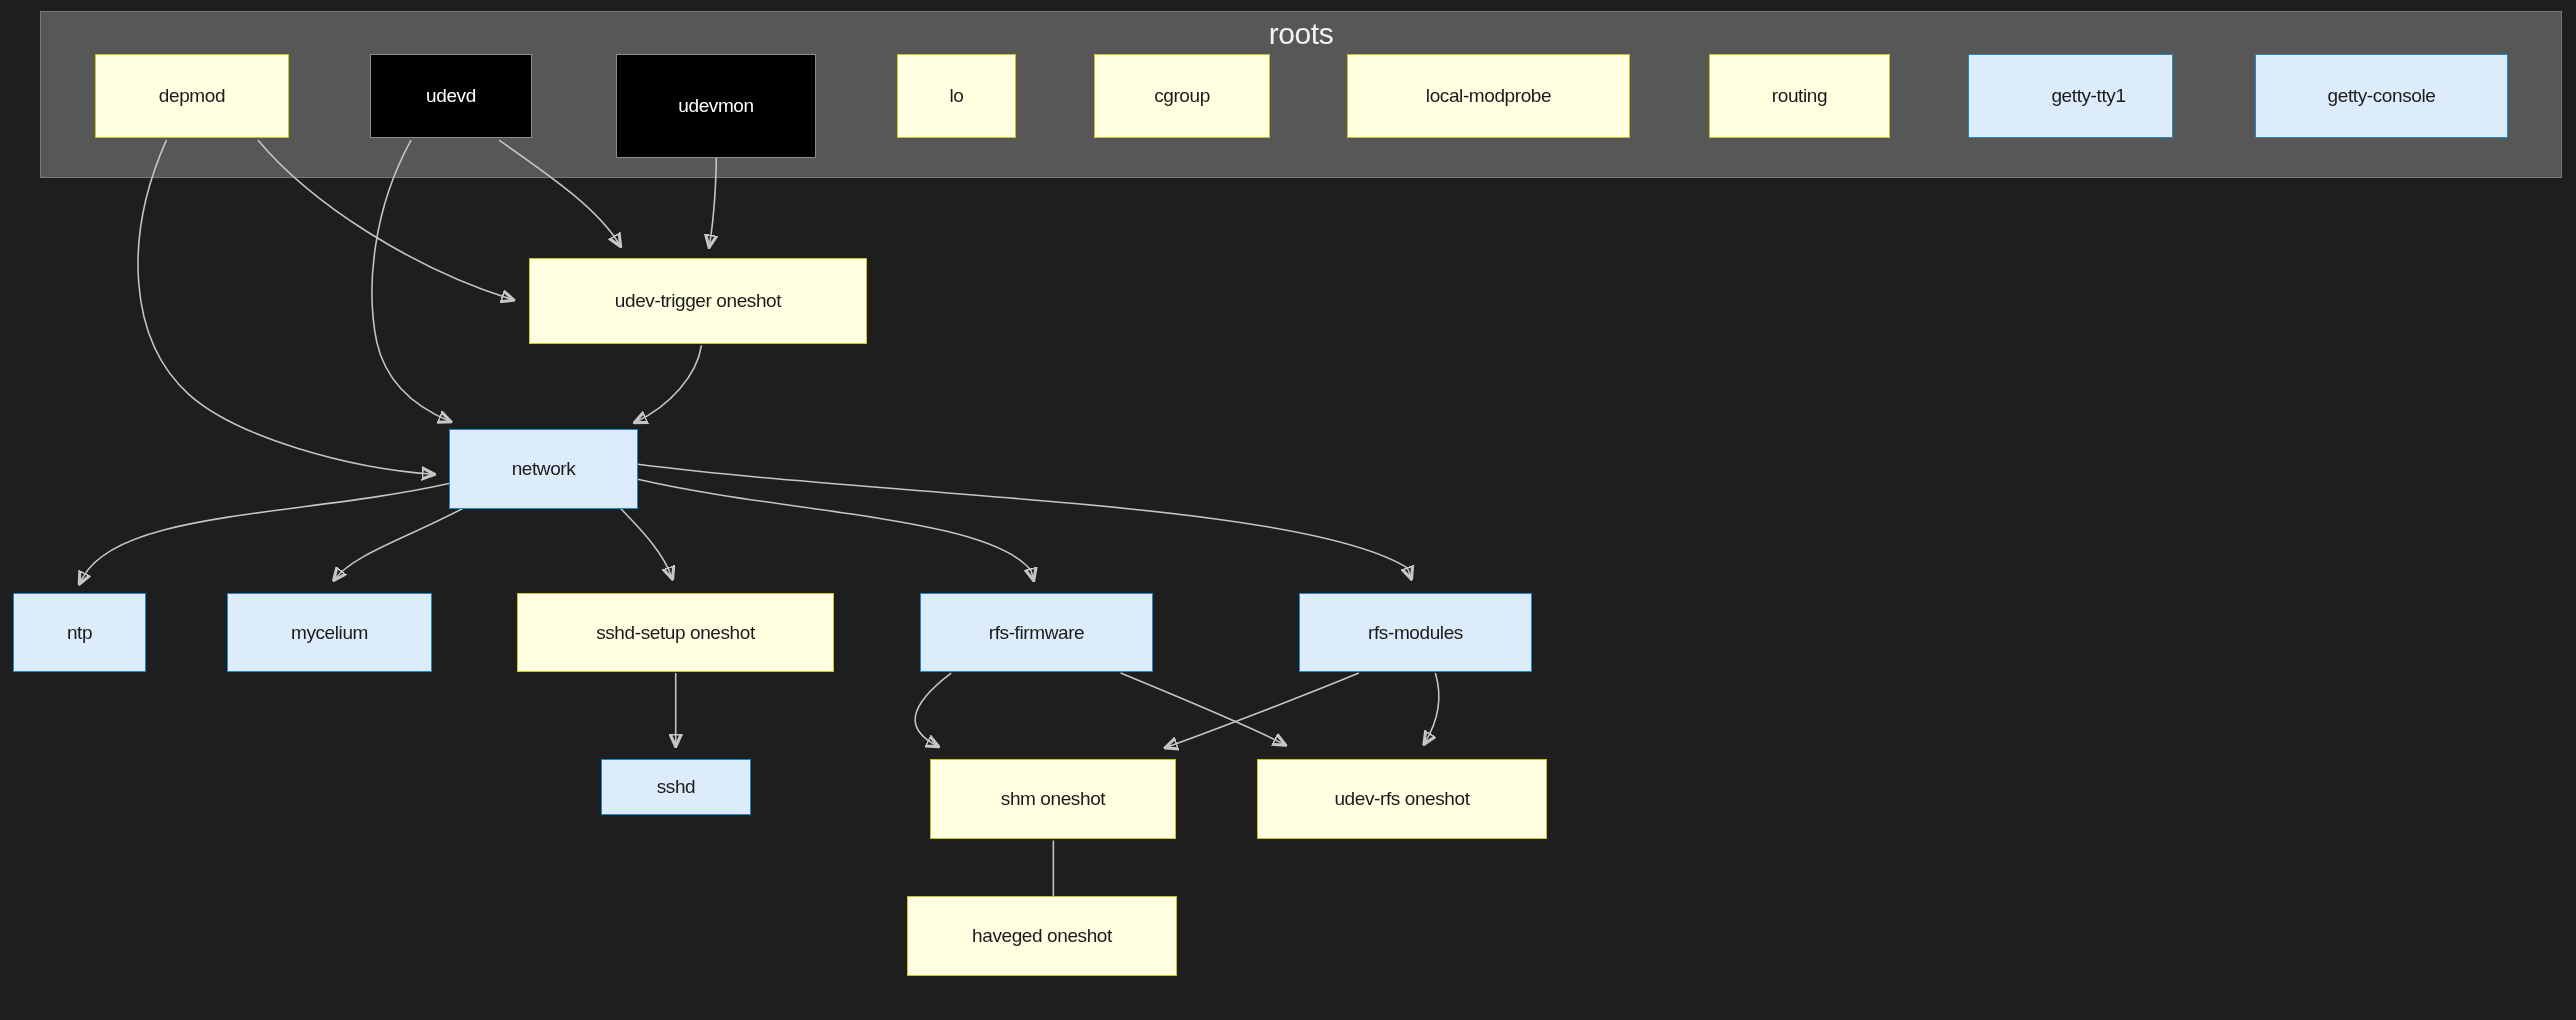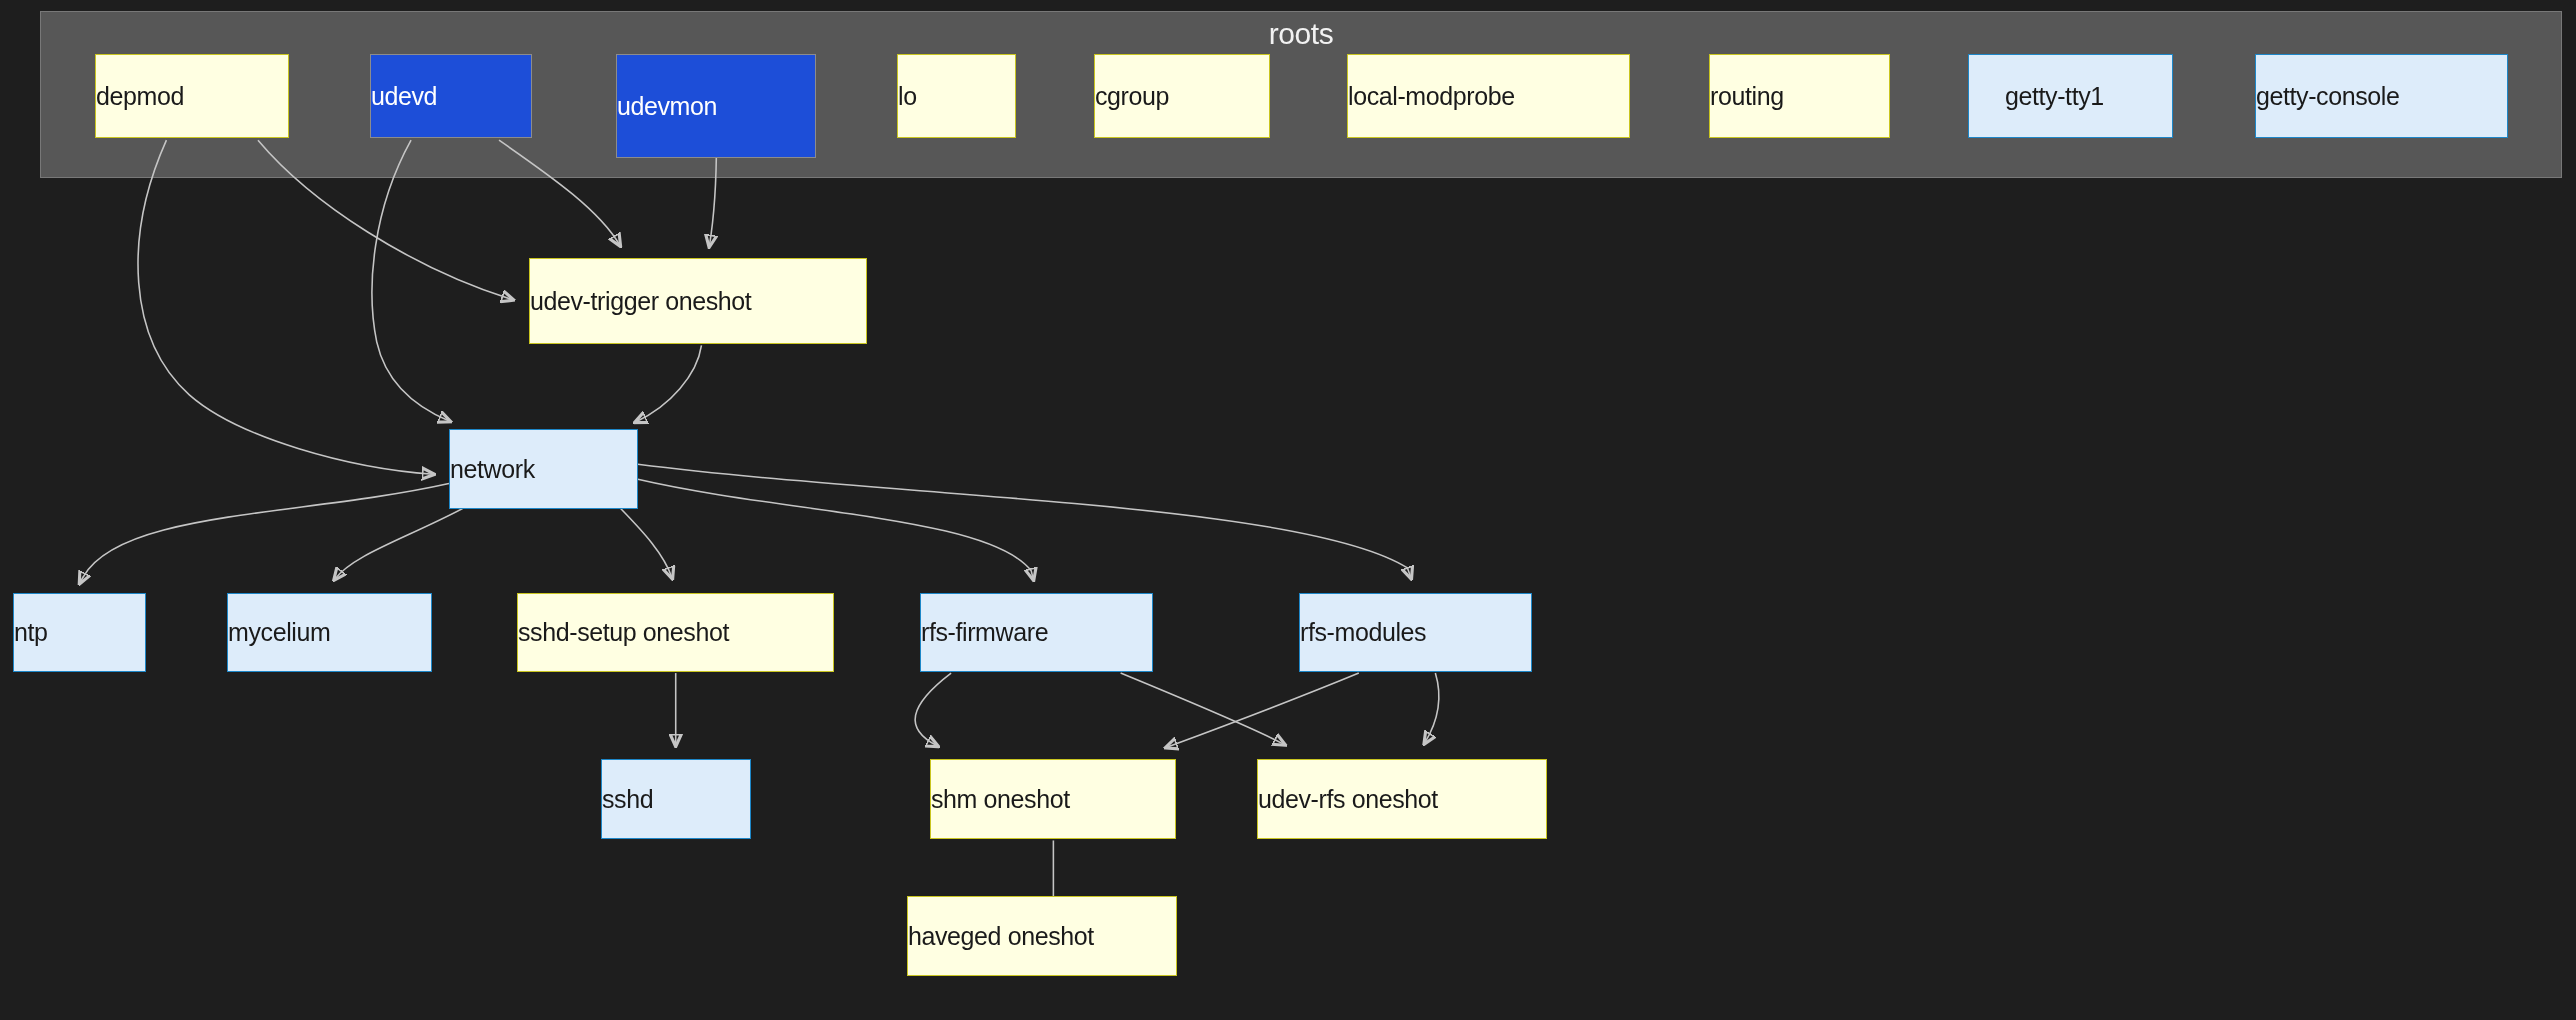--- a/index.html
+++ b/index.html
@@ -12,46 +12,46 @@
     position:absolute;left:40px;top:11.4px;width:2522px;height:167px;
     background:#575757;border:1.4px solid #787878;box-sizing:border-box;
   }
   .cluster-label{
     position:absolute;left:0;top:4.3px;width:100%;text-align:center;
     color:#f2f2f2;font-size:30px;letter-spacing:-0.4px;
   }
   .edges{position:absolute;left:0;top:0;width:2576px;height:1020px;}
   .edges path{stroke:#c5c5c5;stroke-width:2.2;fill:none;}
   .node{
-    position:absolute;display:flex;align-items:center;justify-content:flex-start;
-    box-sizing:border-box;font-size:25px;letter-spacing:-0.4px;
+    position:absolute;display:flex;align-items:center;justify-content:center;
+    box-sizing:border-box;font-size:19px;letter-spacing:-0.4px;
     border:1.8px solid;white-space:nowrap;
   }
   .oneshot{background:#ffffe2;border-color:#c9c520;color:#1a1a1a;}
   .longrun{background:#ddecfa;border-color:#1d87c8;color:#1a1a1a;}
-  .hidden-svc{background:#1d4ed8;border-color:#8c8c8c;color:#ffffff;}
+  .hidden-svc{background:#000000;border-color:#8c8c8c;color:#ffffff;}
 
   
   #n-depmod{left:95px;top:54px;width:194px;height:84px;}
   #n-udevd{left:370px;top:54px;width:162px;height:84px;}
   #n-udevmon{left:616px;top:54px;width:200px;height:104px;}
   #n-lo{left:897px;top:54px;width:119px;height:84px;}
   #n-cgroup{left:1094px;top:54px;width:176px;height:84px;}
   #n-local-modprobe{left:1347px;top:54px;width:283px;height:84px;}
   #n-routing{left:1709px;top:54px;width:181px;height:84px;}
   #n-getty-tty1{left:1968px;top:54px;width:205px;height:84px;padding-left:36px;}
   #n-getty-console{left:2255px;top:54px;width:253px;height:84px;}
   #n-udev-trigger{left:529px;top:258px;width:338px;height:86px;}
   #n-network{left:449px;top:429px;width:189px;height:80px;}
   #n-ntp{left:13px;top:593px;width:133px;height:79px;}
   #n-mycelium{left:227px;top:593px;width:205px;height:79px;}
   #n-sshd-setup{left:517px;top:593px;width:317px;height:79px;}
   #n-rfs-firmware{left:920px;top:593px;width:233px;height:79px;}
   #n-rfs-modules{left:1299px;top:593px;width:233px;height:79px;}
-  #n-sshd{left:601px;top:759px;width:150px;height:80px;}
+  #n-sshd{left:601px;top:759px;width:150px;height:56px;}
   #n-shm{left:930px;top:759px;width:246px;height:80px;}
   #n-udev-rfs{left:1257px;top:759px;width:290px;height:80px;}
   #n-haveged{left:907px;top:896px;width:270px;height:80px;}
 </style>
 </head>
 <body>
 
 <div class="canvas">
 
   <div class="cluster">

